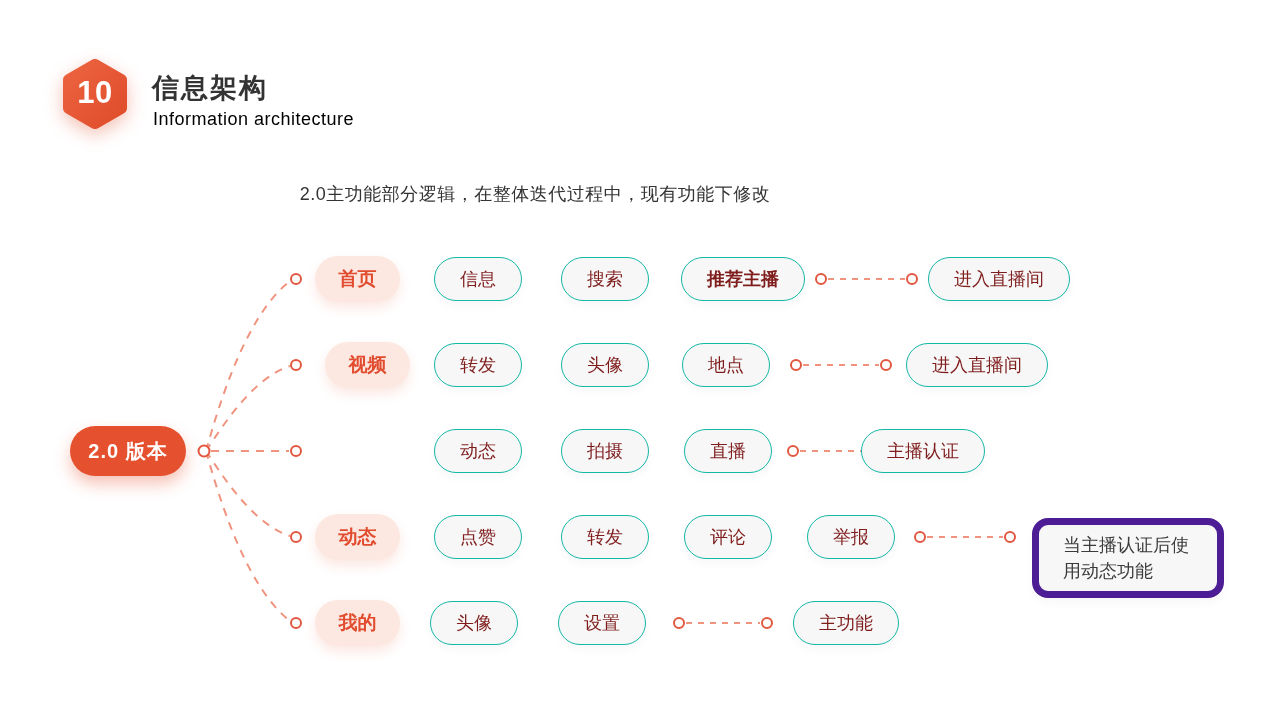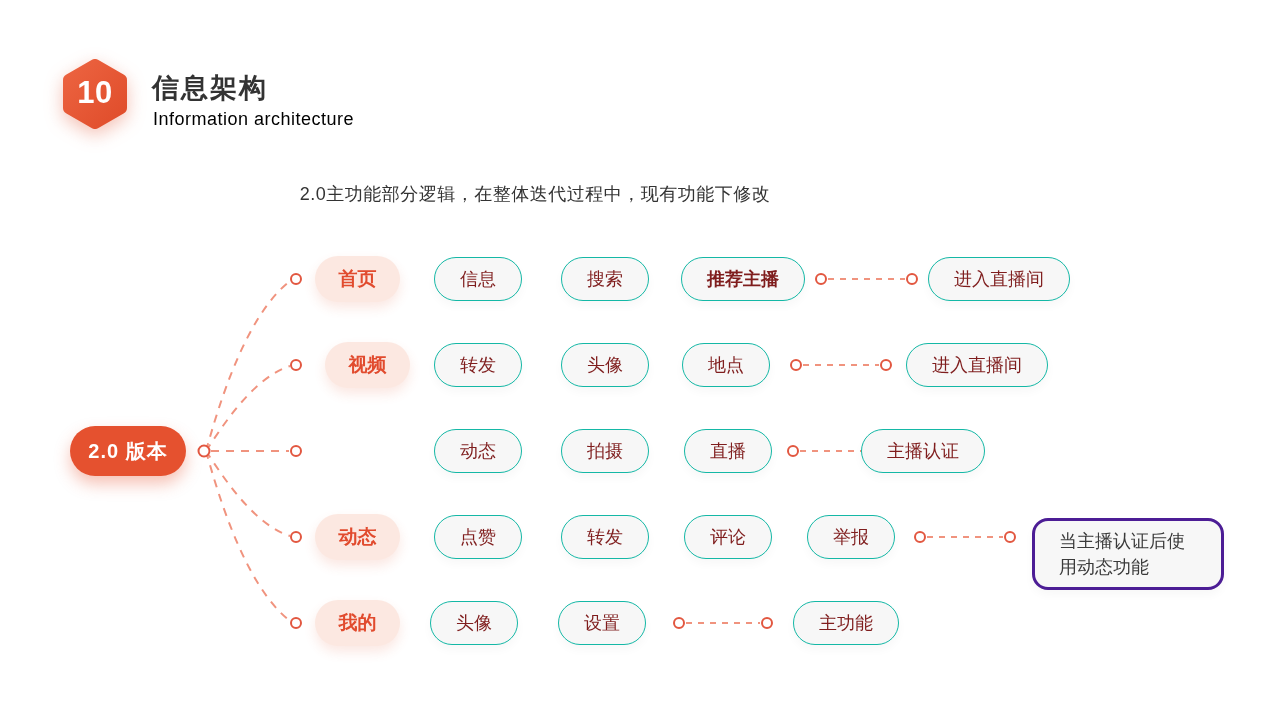--- a/index.html
+++ b/index.html
@@ -66,21 +66,21 @@
     background: #e5512f;
     border-radius: 25px;
     font-size: 20px; font-weight: bold; color: #ffffff; letter-spacing: 1px;
     box-shadow: 0 8px 16px rgba(228,81,47,0.35);
   }
   .note-box {
     position: absolute;
     left: 1032px; top: 518px;
     width: 192px;
     padding: 7px 24px;
-    border: 3px solid #4c1d95;
+    border: 7px solid #4c1d95;
     background: #f7f7f7;
     border-radius: 16px;
     font-size: 18px; line-height: 26px; color: #3a3a3a;
     box-shadow: 0 5px 10px rgba(0,0,0,0.03);
   }
 </style>
 </head>
 <body>
 
 <div class="page">

